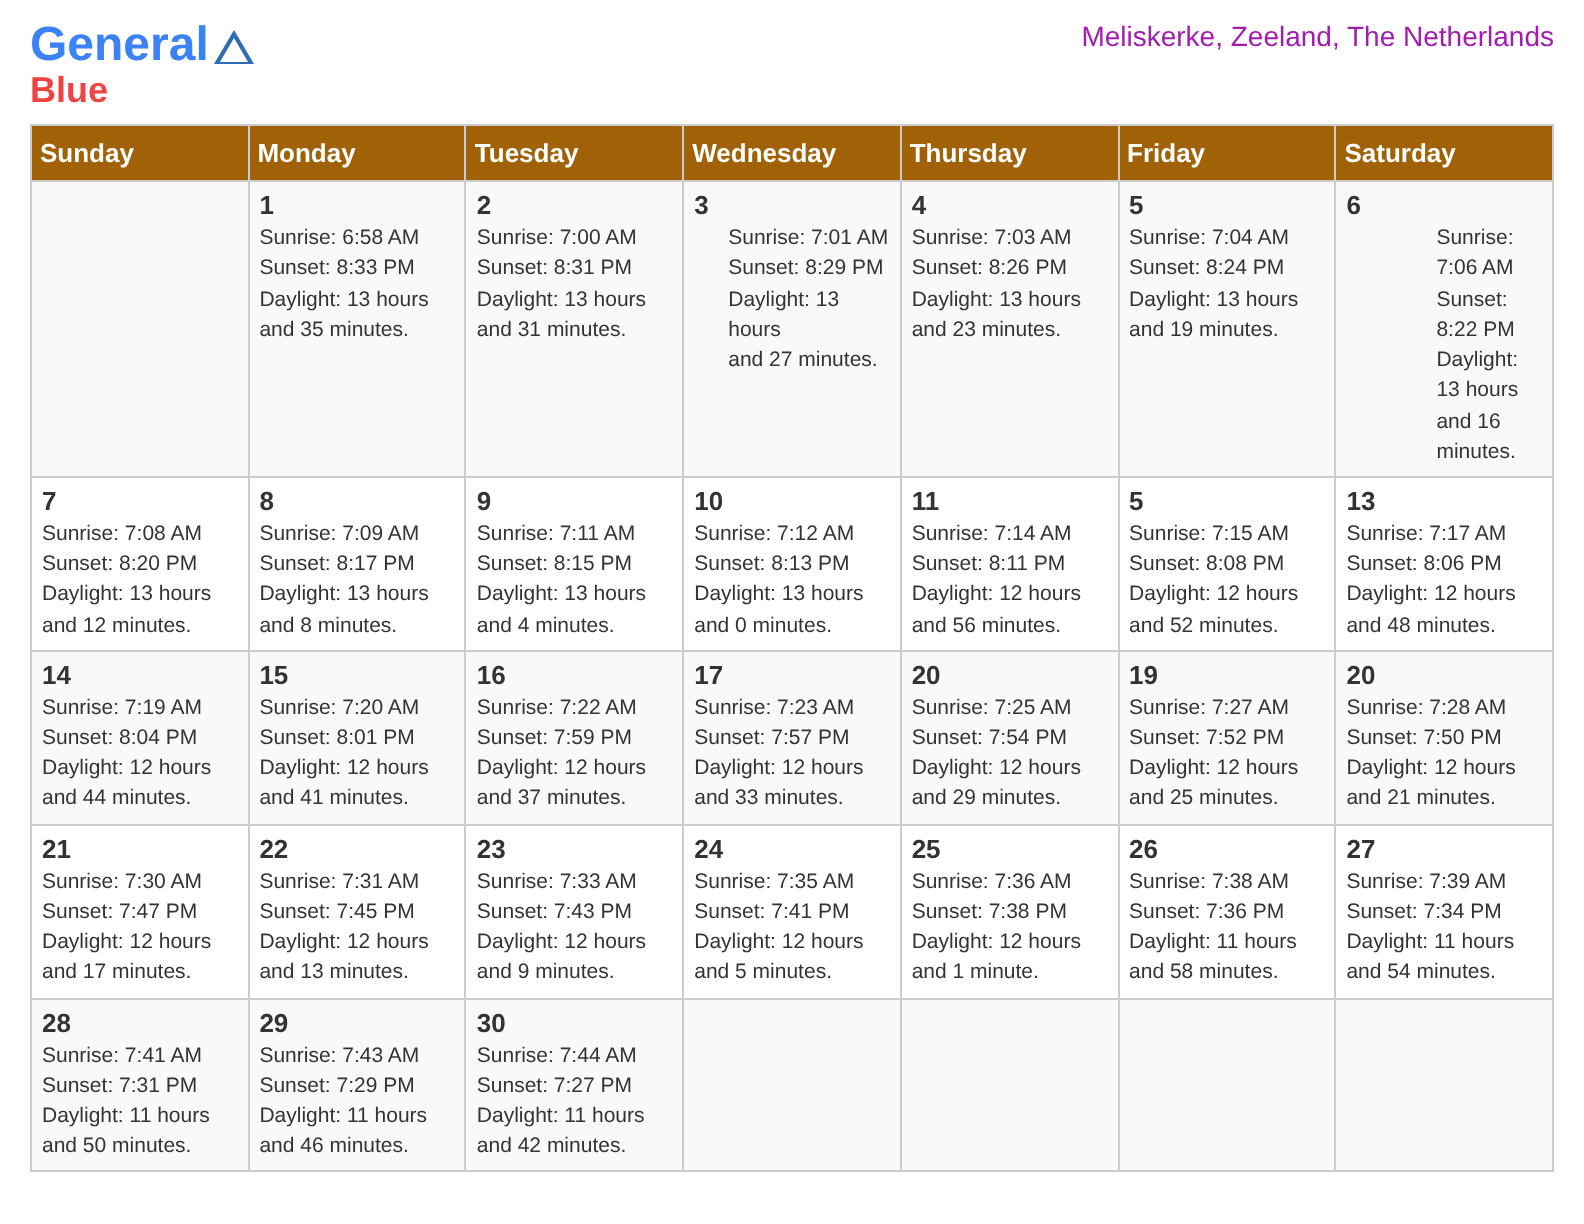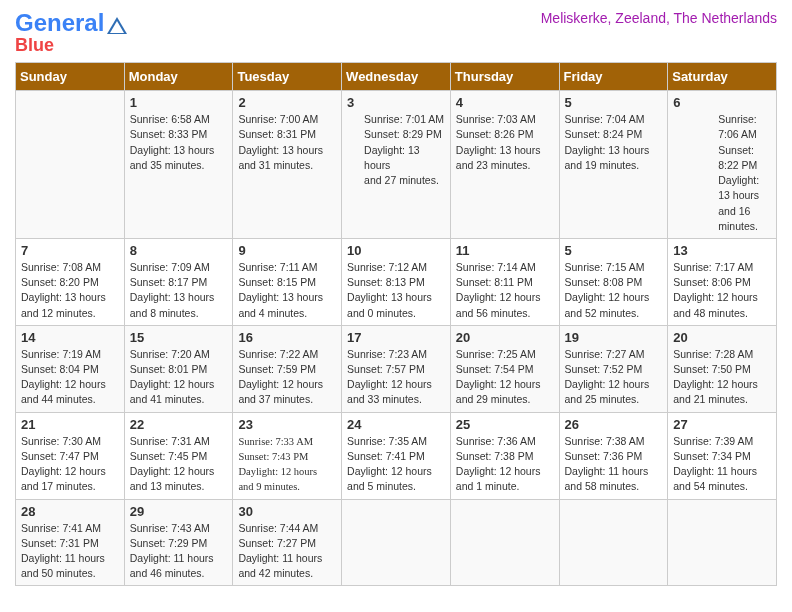--- a/index.html
+++ b/index.html
@@ -267,21 +267,21 @@
         </td>
         <td>
           <div class="day-number">22</div>
           <div class="day-info" style="white-space: pre-line;">Sunrise: 7:31 AM
 Sunset: 7:45 PM
 Daylight: 12 hours
 and 13 minutes.</div>
         </td>
         <td>
           <div class="day-number">23</div>
-          <div class="day-info" style="white-space: pre-line; font-family: Liberation Serif, serif;">Sunrise: 7:33 AM
+          <div class="day-info" style="white-space: pre-line;">Sunrise: 7:33 AM
 Sunset: 7:43 PM
 Daylight: 12 hours
 and 9 minutes.</div>
         </td>
         <td>
           <div class="day-number">24</div>
           <div class="day-info" style="white-space: pre-line;">Sunrise: 7:35 AM
 Sunset: 7:41 PM
 Daylight: 12 hours
 and 5 minutes.</div>

